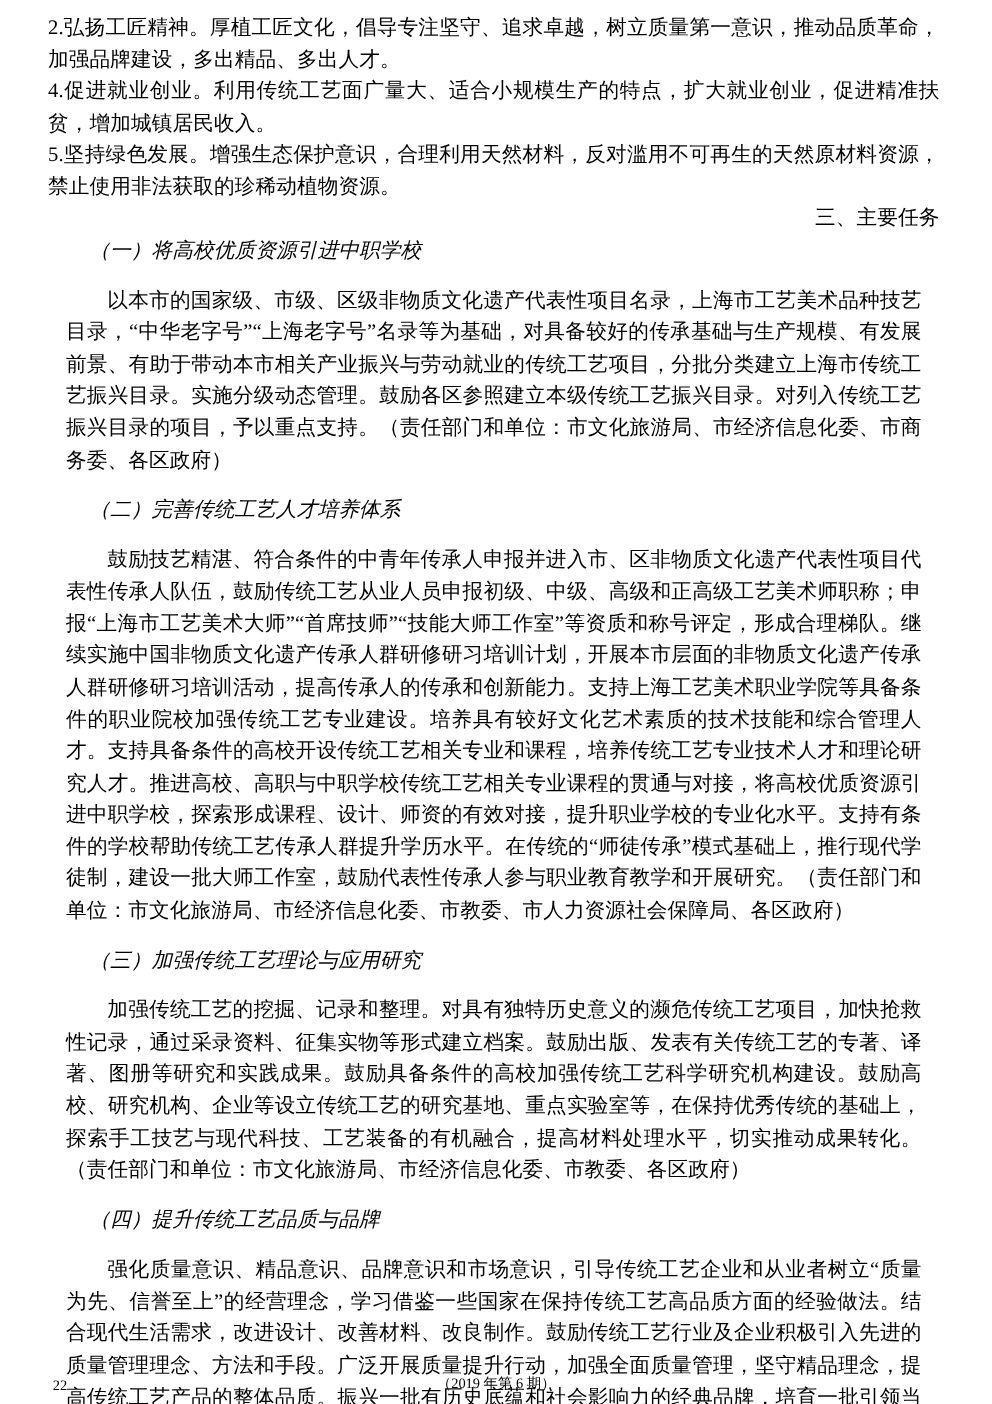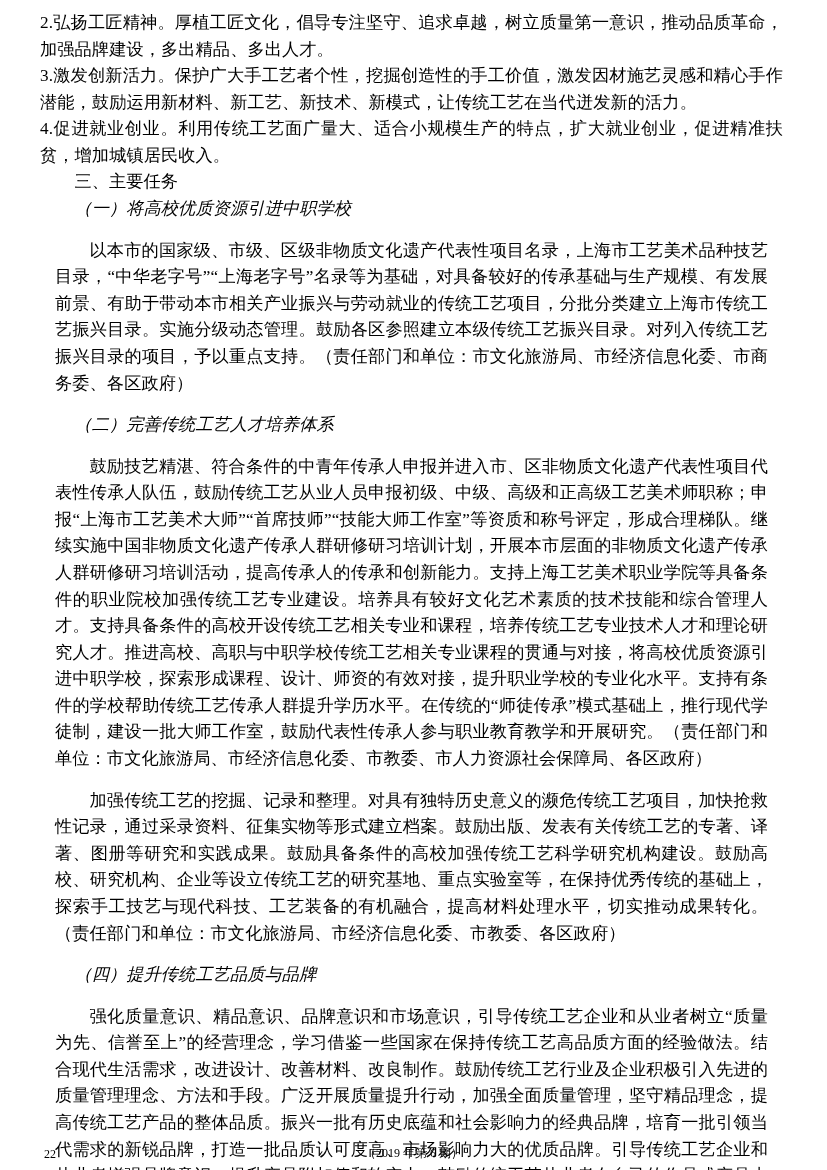--- a/index.html
+++ b/index.html
@@ -37,21 +37,21 @@
   }
   .para-noindent {
     margin: 0;
     text-indent: 0;
     text-align: justify;
     text-justify: inter-ideograph;
   }
   .section-head {
     margin: 0;
     text-indent: 2em;
-    text-align: left;
+    text-align: right;
   }
   .sub-head {
     margin: 0;
     text-indent: 2em;
     text-align: left;
     font-family: "Liberation Serif", "DejaVu Serif", serif;
     font-style: italic;
   }
   .footer {
     position: absolute;
@@ -75,27 +75,28 @@
     text-align: center;
     font-family: "Liberation Serif", "DejaVu Serif", serif;
   }
 </style>
 </head>
 <body>
 
 <div class="page">
   <div class="doc-body">
     <p class="para-noindent">2.弘扬工匠精神。厚植工匠文化，倡导专注坚守、追求卓越，树立质量第一意识，推动品质革命，加强品牌建设，多出精品、多出人才。</p>
-    <p class="para-noindent">3.激发创新活力。保护广大手工艺者个性，挖掘创造性的手工价值，激发因材施艺灵感和精心手作潜能，鼓励运用新材料、新工艺、新技术、新模式，让传统工艺在当代迸发新的活力。</p>
     <p class="para-noindent">4.促进就业创业。利用传统工艺面广量大、适合小规模生产的特点，扩大就业创业，促进精准扶贫，增加城镇居民收入。</p>
+    <p class="para-noindent">5.坚持绿色发展。增强生态保护意识，合理利用天然材料，反对滥用不可再生的天然原材料资源，禁止使用非法获取的珍稀动植物资源。</p>
     <p class="section-head">三、主要任务</p>
     <p class="sub-head">（一）将高校优质资源引进中职学校</p>
     <p class="para">以本市的国家级、市级、区级非物质文化遗产代表性项目名录，上海市工艺美术品种技艺目录，“中华老字号”“上海老字号”名录等为基础，对具备较好的传承基础与生产规模、有发展前景、有助于带动本市相关产业振兴与劳动就业的传统工艺项目，分批分类建立上海市传统工艺振兴目录。实施分级动态管理。鼓励各区参照建立本级传统工艺振兴目录。对列入传统工艺振兴目录的项目，予以重点支持。（责任部门和单位：市文化旅游局、市经济信息化委、市商务委、各区政府）</p>
     <p class="sub-head">（二）完善传统工艺人才培养体系</p>
     <p class="para">鼓励技艺精湛、符合条件的中青年传承人申报并进入市、区非物质文化遗产代表性项目代表性传承人队伍，鼓励传统工艺从业人员申报初级、中级、高级和正高级工艺美术师职称；申报“上海市工艺美术大师”“首席技师”“技能大师工作室”等资质和称号评定，形成合理梯队。继续实施中国非物质文化遗产传承人群研修研习培训计划，开展本市层面的非物质文化遗产传承人群研修研习培训活动，提高传承人的传承和创新能力。支持上海工艺美术职业学院等具备条件的职业院校加强传统工艺专业建设。培养具有较好文化艺术素质的技术技能和综合管理人才。支持具备条件的高校开设传统工艺相关专业和课程，培养传统工艺专业技术人才和理论研究人才。推进高校、高职与中职学校传统工艺相关专业课程的贯通与对接，将高校优质资源引进中职学校，探索形成课程、设计、师资的有效对接，提升职业学校的专业化水平。支持有条件的学校帮助传统工艺传承人群提升学历水平。在传统的“师徒传承”模式基础上，推行现代学徒制，建设一批大师工作室，鼓励代表性传承人参与职业教育教学和开展研究。（责任部门和单位：市文化旅游局、市经济信息化委、市教委、市人力资源社会保障局、各区政府）</p>
+    <p class="sub-head">（三）加强传统工艺理论与应用研究</p>
     <p class="para">加强传统工艺的挖掘、记录和整理。对具有独特历史意义的濒危传统工艺项目，加快抢救性记录，通过采录资料、征集实物等形式建立档案。鼓励出版、发表有关传统工艺的专著、译著、图册等研究和实践成果。鼓励具备条件的高校加强传统工艺科学研究机构建设。鼓励高校、研究机构、企业等设立传统工艺的研究基地、重点实验室等，在保持优秀传统的基础上，探索手工技艺与现代科技、工艺装备的有机融合，提高材料处理水平，切实推动成果转化。（责任部门和单位：市文化旅游局、市经济信息化委、市教委、各区政府）</p>
     <p class="sub-head">（四）提升传统工艺品质与品牌</p>
     <p class="para">强化质量意识、精品意识、品牌意识和市场意识，引导传统工艺企业和从业者树立“质量为先、信誉至上”的经营理念，学习借鉴一些国家在保持传统工艺高品质方面的经验做法。结合现代生活需求，改进设计、改善材料、改良制作。鼓励传统工艺行业及企业积极引入先进的质量管理理念、方法和手段。广泛开展质量提升行动，加强全面质量管理，坚守精品理念，提高传统工艺产品的整体品质。振兴一批有历史底蕴和社会影响力的经典品牌，培育一批引领当代需求的新锐品牌，打造一批品质认可度高、市场影响力大的优质品牌。引导传统工艺企业和从业者增强品牌意识，提升产品附加值和软实力。鼓励传统工艺从业者在自己的作品或产品上署名或使用手作标识，鼓励合理运用知识产权制度。注册产品商标、保护商业秘密和创新成果。支持具有鲜明地方特色的传统工艺项目注册地理标志证明商标或集体商标。（责任部门和单位：市文化旅游局、市经济信息化委、市市场监管局、各区政府）</p>
   </div>
 
   <div class="footer">
     <span class="footer-page">22</span>
     <span class="footer-center">（2019 年第 6 期）</span>
   </div>
 </div>

